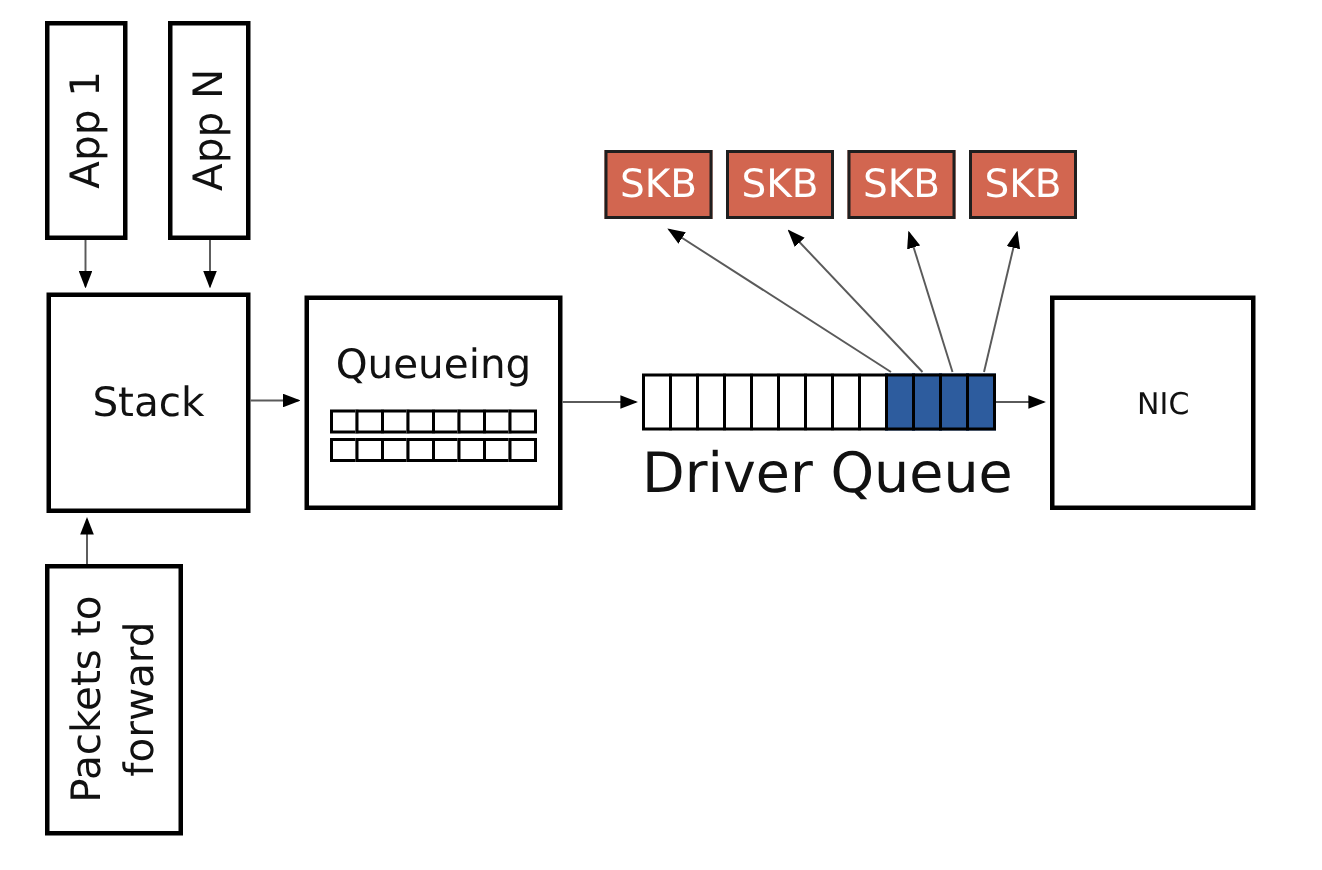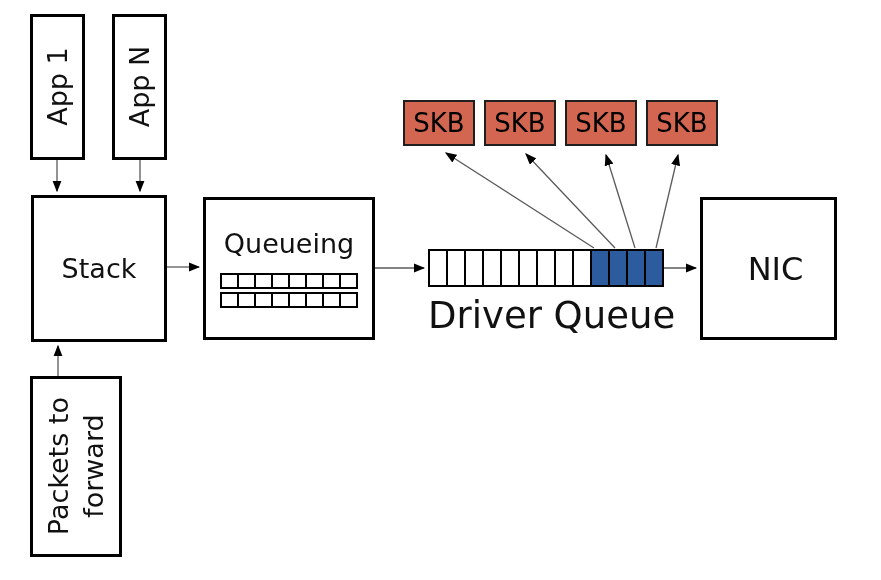--- a/index.html
+++ b/index.html
@@ -51,21 +51,21 @@
            flex-direction: column; justify-content: flex-start;
            padding-top: 10px; }
   #nic   { left: 700px; top: 197px; width: 137px; height: 143px; }
 
   .two-lines {
     font-size: 27px;
     line-height: 1.3;
   }
   #ip .two-lines { text-align: left; }
   #qdisc .two-lines { text-align: center; margin-top: 16px; }
-  #nic span { font-size: 32px; margin-left: 14px; }
+  #nic span { font-size: 20px; margin-left: 14px; }
 
   
   #qdisc-grid { margin-top: 12px; }
   .grid-row {
     display: flex;
     margin-bottom: 3px;
   }
   .gcell {
     box-sizing: border-box;
     width: 19px;
@@ -115,21 +115,21 @@
   .skb {
     box-sizing: border-box;
     width: 72px;
     height: 46px;
     border: 2px solid var(--skb-border, #1f1f1f);
     background: var(--skb-fill, #d26650);
     display: flex;
     align-items: center;
     justify-content: center;
     font-size: 26px;
-    color: #000000;
+    color: #ffffff;
   }
 </style>
 </head>
 <body>
 
 <div class="canvas">
 
   <svg class="arrows" width="881" height="580">
     <defs>
       <marker id="ah" markerWidth="9" markerHeight="7" refX="8" refY="3.5" orient="auto">

